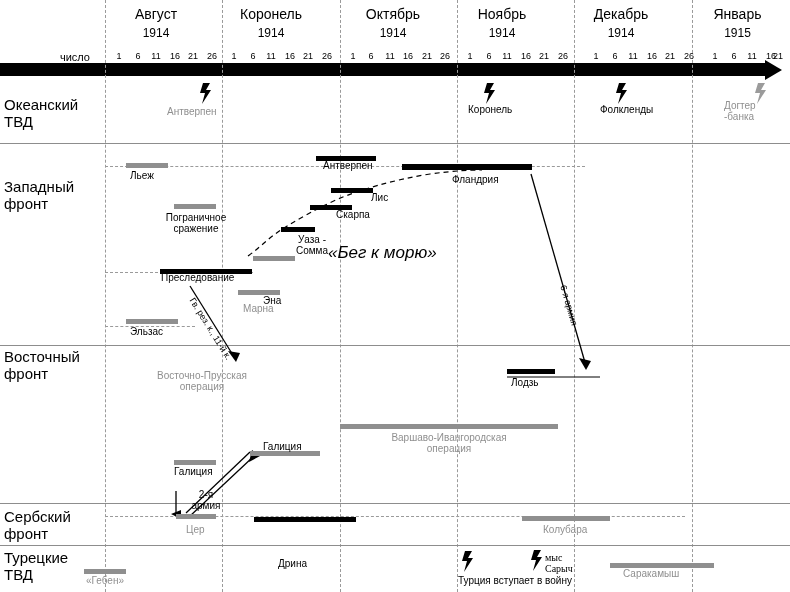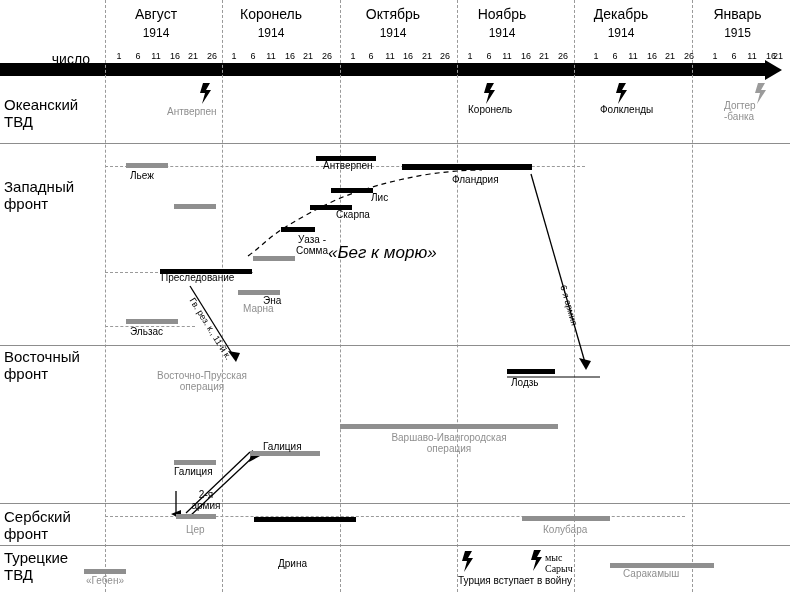--- a/index.html
+++ b/index.html
@@ -4,21 +4,21 @@
 <style>
   html,body{margin:0;padding:0;background:#fff;}
   body{font-family:"Liberation Sans", sans-serif;}
   #stage{position:relative;width:790px;height:592px;overflow:hidden;background:#fff;}
 
   
   .abs{position:absolute;}
   .month-name{font-size:14px;color:#000;text-align:center;}
   .month-year{font-size:12px;color:#000;text-align:center;}
   .day-lbl{position:absolute;font-size:9px;color:#000;text-align:center;width:16px;}
-  .chislo{position:absolute;font-size:14px;color:#000;text-align:right;}
+  .chislo{position:absolute;font-size:11px;color:#000;text-align:right;}
 
   .vgrid{position:absolute;top:0;width:0;border-left:1px dashed #9a9a9a;}
   .hline{position:absolute;left:0;height:0;border-top:1px solid #8d8d8d;}
   .hdash{position:absolute;height:0;border-top:1px dashed #9a9a9a;}
 
   .rowlabel{position:absolute;font-size:15px;color:#000;line-height:17px;}
 
   
   .axis{position:absolute;background:#000;}
   .axis-arrow{position:absolute;width:0;height:0;border-top:10px solid transparent;border-bottom:10px solid transparent;border-left:17px solid #000;}
@@ -201,20 +201,24 @@
   <div class="bar h6" style="left:402px;top:164px;width:130px;"></div>
   <div class="evt" style="left:452px;top:174px;">Фландрия</div>
 
   <div class="bar h5" style="left:331px;top:188px;width:42px;"></div>
   <div class="evt" style="left:371px;top:192px;">Лис</div>
 
   <div class="bar h5" style="left:310px;top:205px;width:42px;"></div>
   <div class="evt" style="left:336px;top:209px;">Скарпа</div>
 
   <div class="bar h5" style="left:174px;top:204px;width:42px;background:#8f8f8f;"></div>
+  <div class="evt" style="left:150px;top:212px;text-align:center;width:92px;">
+    <span>Пограничное</span><br>
+    <span>сражение</span>
+  </div>
 
   <div class="bar h5" style="left:281px;top:227px;width:34px;"></div>
   <div class="evt" style="left:286px;top:234px;text-align:center;width:52px;">
     <span>Уаза -</span><br>
     <span>Сомма</span>
   </div>
 
   <div class="bar h5" style="left:253px;top:256px;width:42px;background:#8f8f8f;"></div>
   <div class="evt" style="left:263px;top:264px;margin-top:31px;">Эна</div>
 

